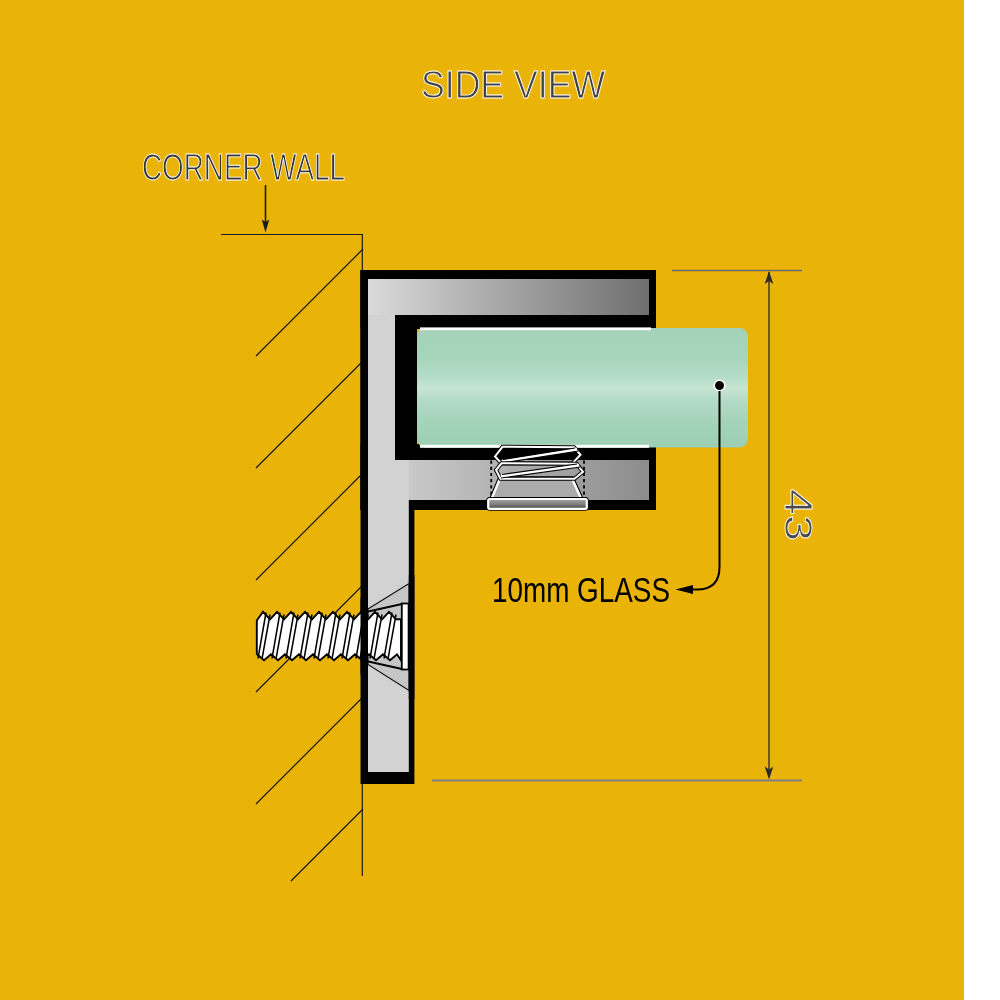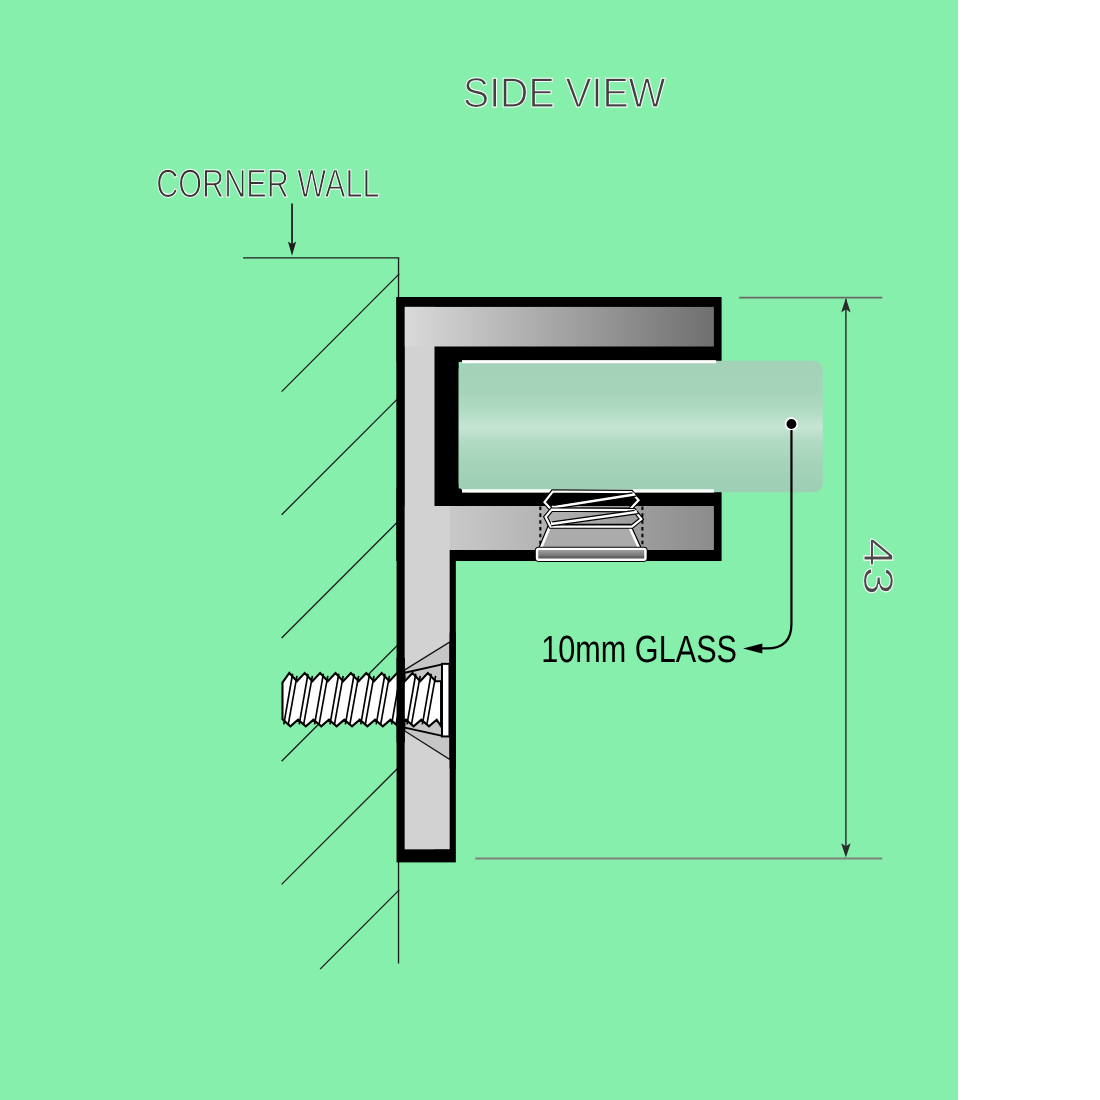--- a/index.html
+++ b/index.html
@@ -1,16 +1,16 @@
 <!DOCTYPE html>
 <html><head>
 <meta charset="utf-8">
 <style>
   html,body{margin:0;padding:0;background:#ffffff;}
-  #stage{position:relative;width:871px;height:1000px;background:#86efac;overflow:hidden;}
+  #stage{position:relative;width:964px;height:1000px;background:#eab308;overflow:hidden;}
   svg{position:absolute;left:0;top:0;}
   text{font-family:"Liberation Sans", sans-serif;}
 </style>
 </head>
 <body>
 <div id="stage">
 <svg width="1000" height="1000" viewBox="0 0 1000 1000">
   <defs>
     <linearGradient id="gTop" gradientUnits="userSpaceOnUse" x1="368" y1="0" x2="649" y2="0">
       <stop offset="0" stop-color="#dadada"></stop>

